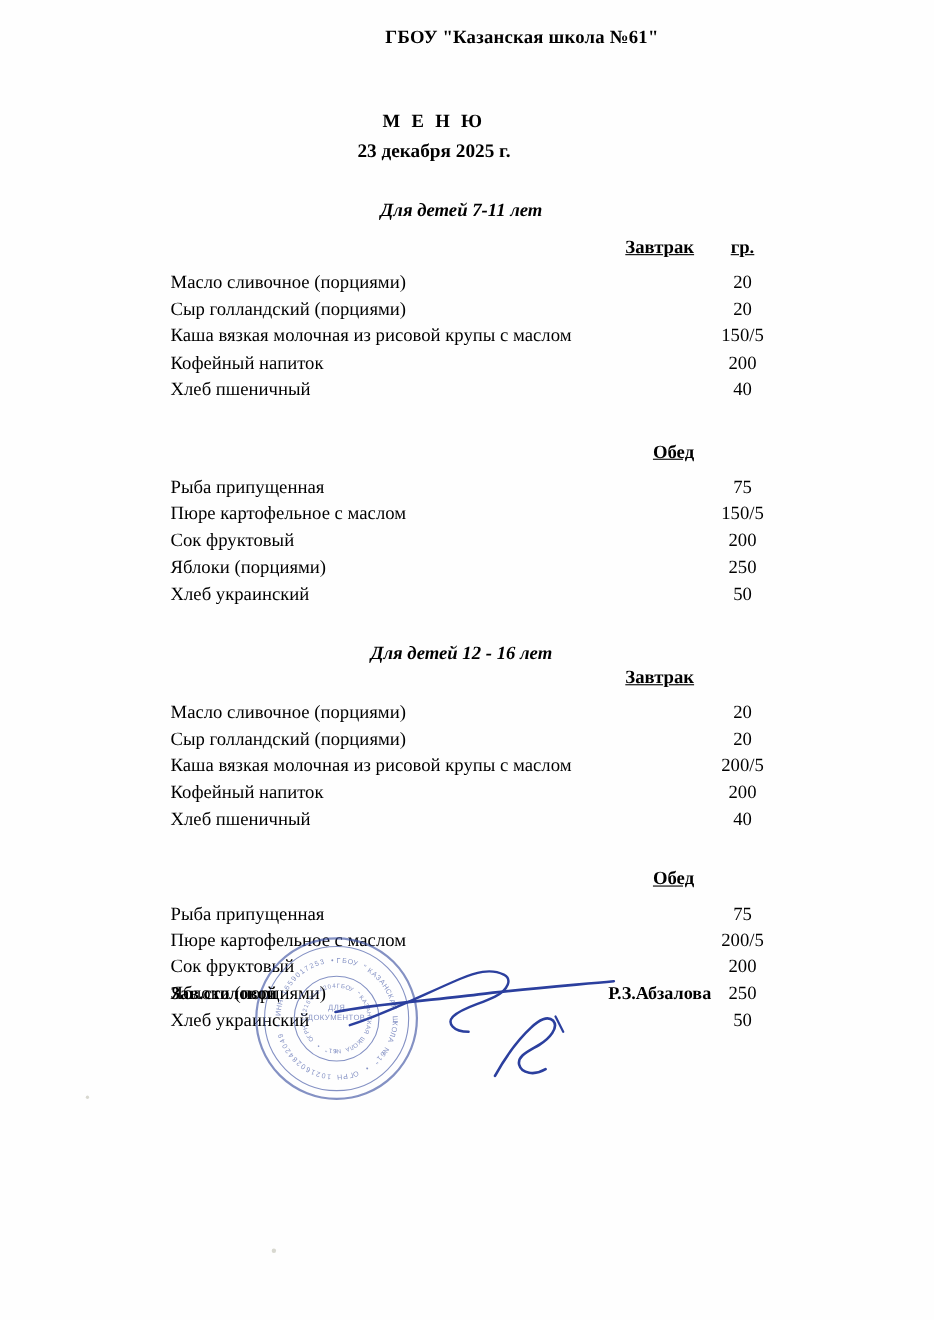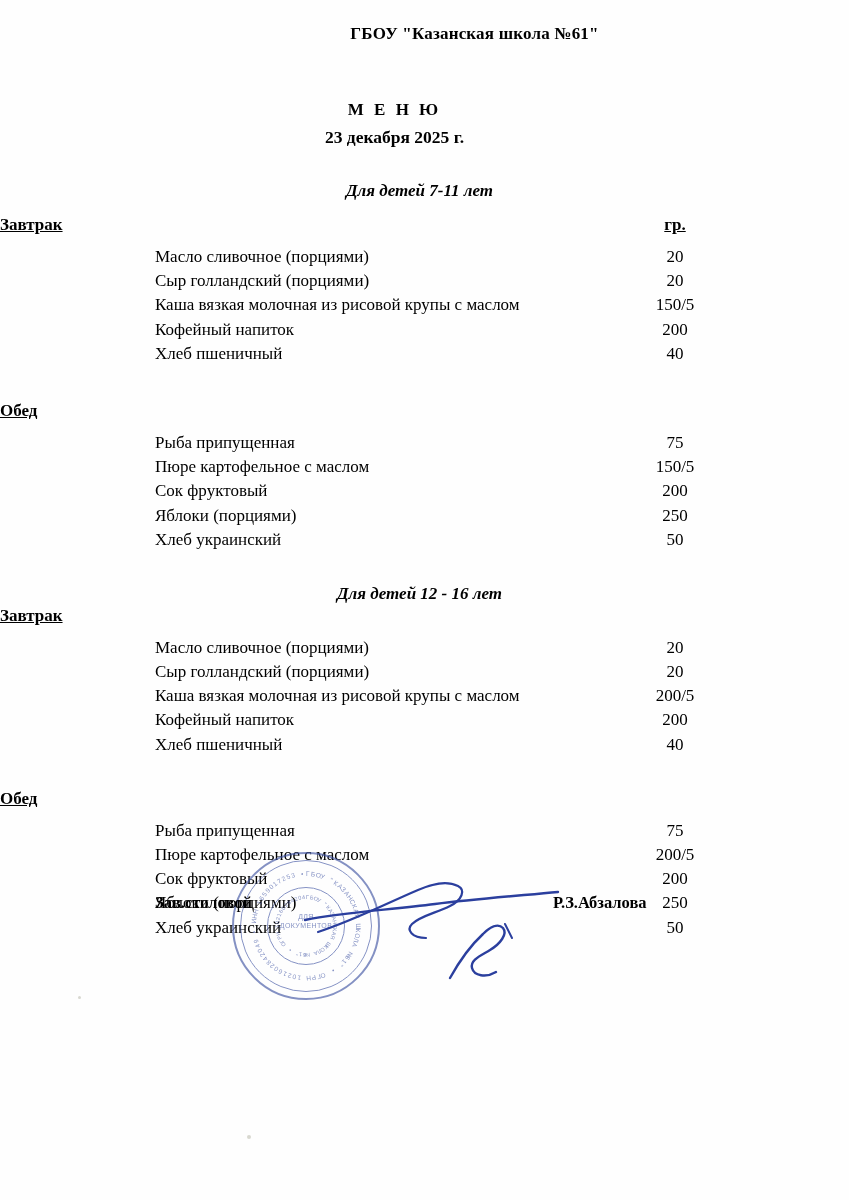--- a/index.html
+++ b/index.html
@@ -63,23 +63,23 @@
   .age-group.g1 { margin-top: 33px; }
   .age-group.g2 { margin-top: 30px; }
 
   .meal-head {
     position: relative;
     height: 24px;
     margin-top: 14px;
   }
   .meal-head .meal-name {
     position: absolute;
-    left: 0;
+    left: 11px;
     width: 620px;
-    text-align: left;
+    text-align: right;
     font-weight: bold;
     font-size: 17px;
     text-decoration: underline;
   }
   .meal-head .unit {
     position: absolute;
     left: 620px;
     width: 110px;
     text-align: center;
     font-weight: bold;

